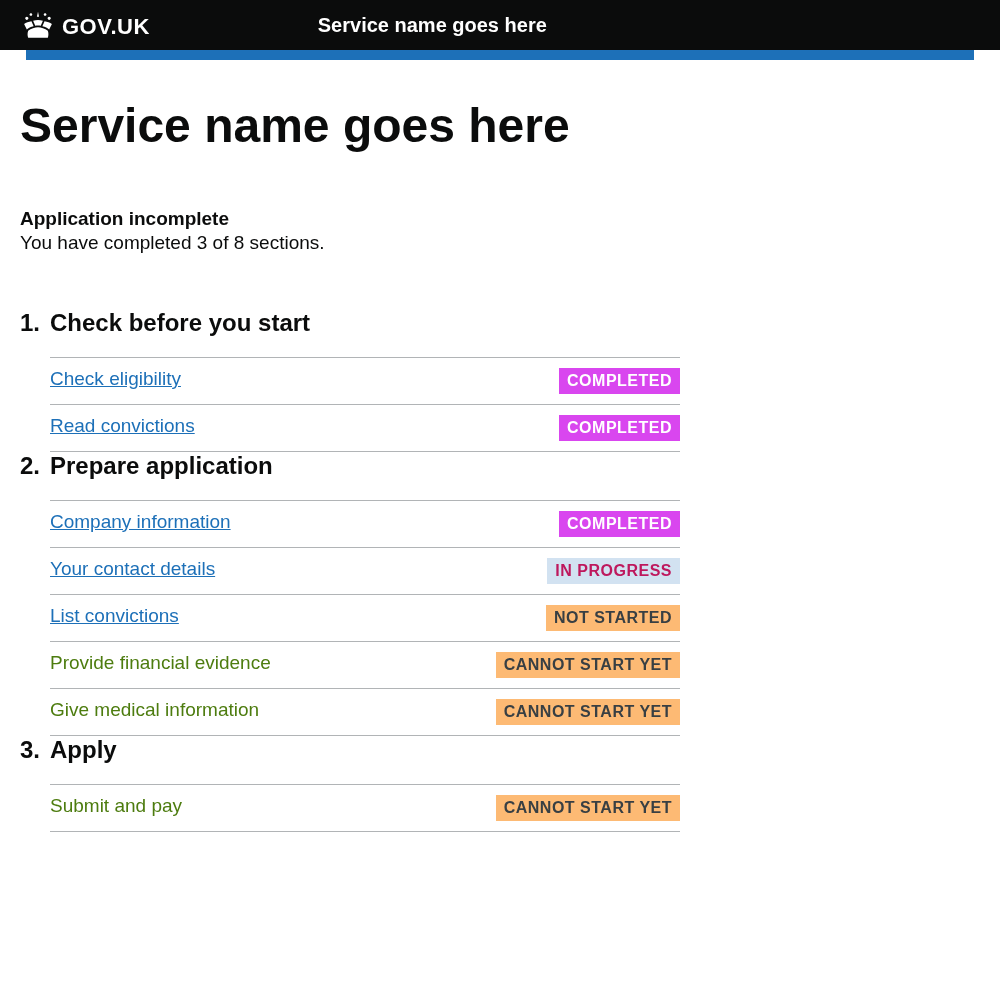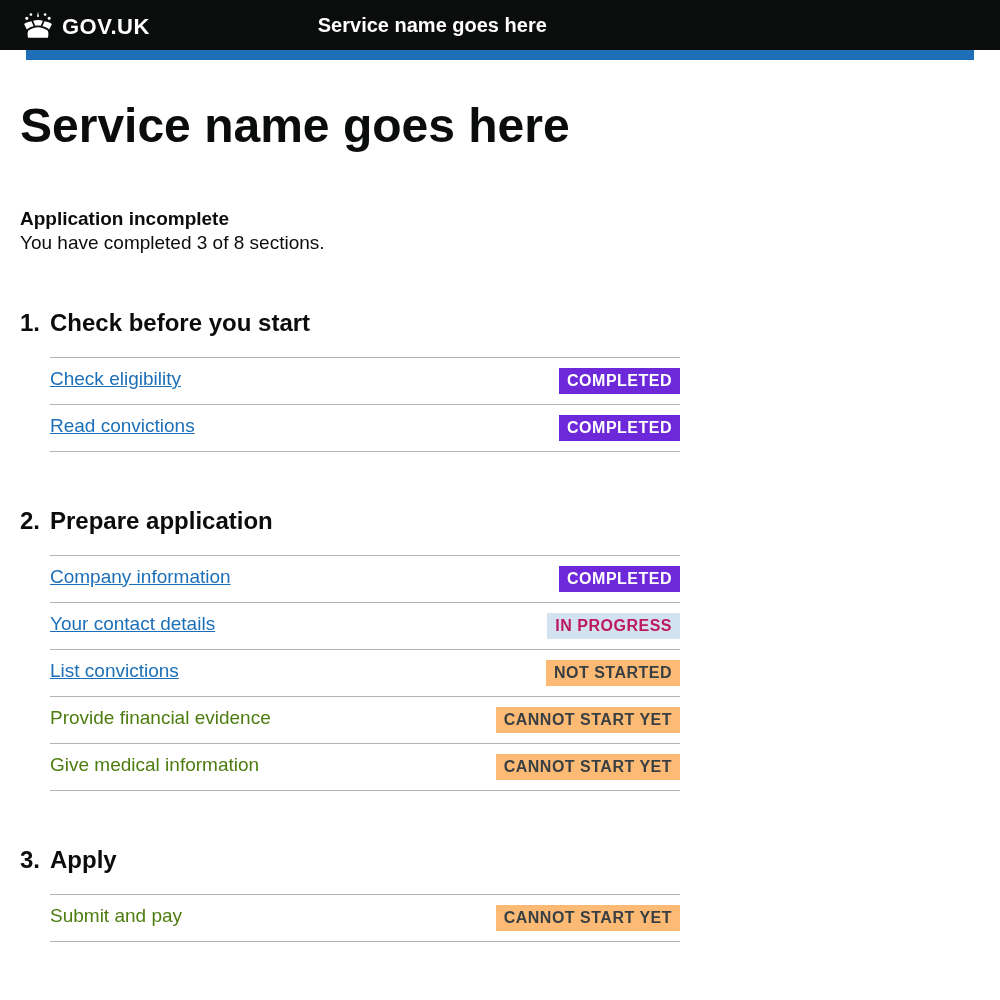--- a/index.html
+++ b/index.html
@@ -55,21 +55,20 @@
     font-size: 19px;
     margin-bottom: 55px;
   }
   ol.sections {
     list-style: none;
     counter-reset: section;
     max-width: 660px;
   }
   ol.sections > li {
     counter-increment: section;
-    margin-bottom: 55px;
   }
   ol.sections > li > h2 {
     font-size: 24px;
     font-weight: 800;
     padding-left: 30px;
     position: relative;
     margin-bottom: 20px;
   }
   ol.sections > li > h2::before {
     content: counter(section) ".";
@@ -97,21 +96,21 @@
     color: #4d7c0f;
   }
   .tag {
     font-weight: 700;
     font-size: 16px;
     letter-spacing: 0.5px;
     padding: 4px 8px;
     text-transform: uppercase;
     white-space: nowrap;
   }
-  .tag-blue { background: #6d28d9; color: #fff; }
+  .tag-blue { background: #d946ef; color: #fff; }
   .tag-lightblue { background: #d2e2f1; color: #be185d; }
   .tag-grey { background: #fdba74; color: #383f43; }
 </style>
 </head>
 <body>
 
 <div class="header">
   <a class="header-logo">
     <span class="crown-icon">
       <svg width="36" height="30" viewBox="0 0 132 97" fill="white" xmlns="http://www.w3.org/2000/svg">

